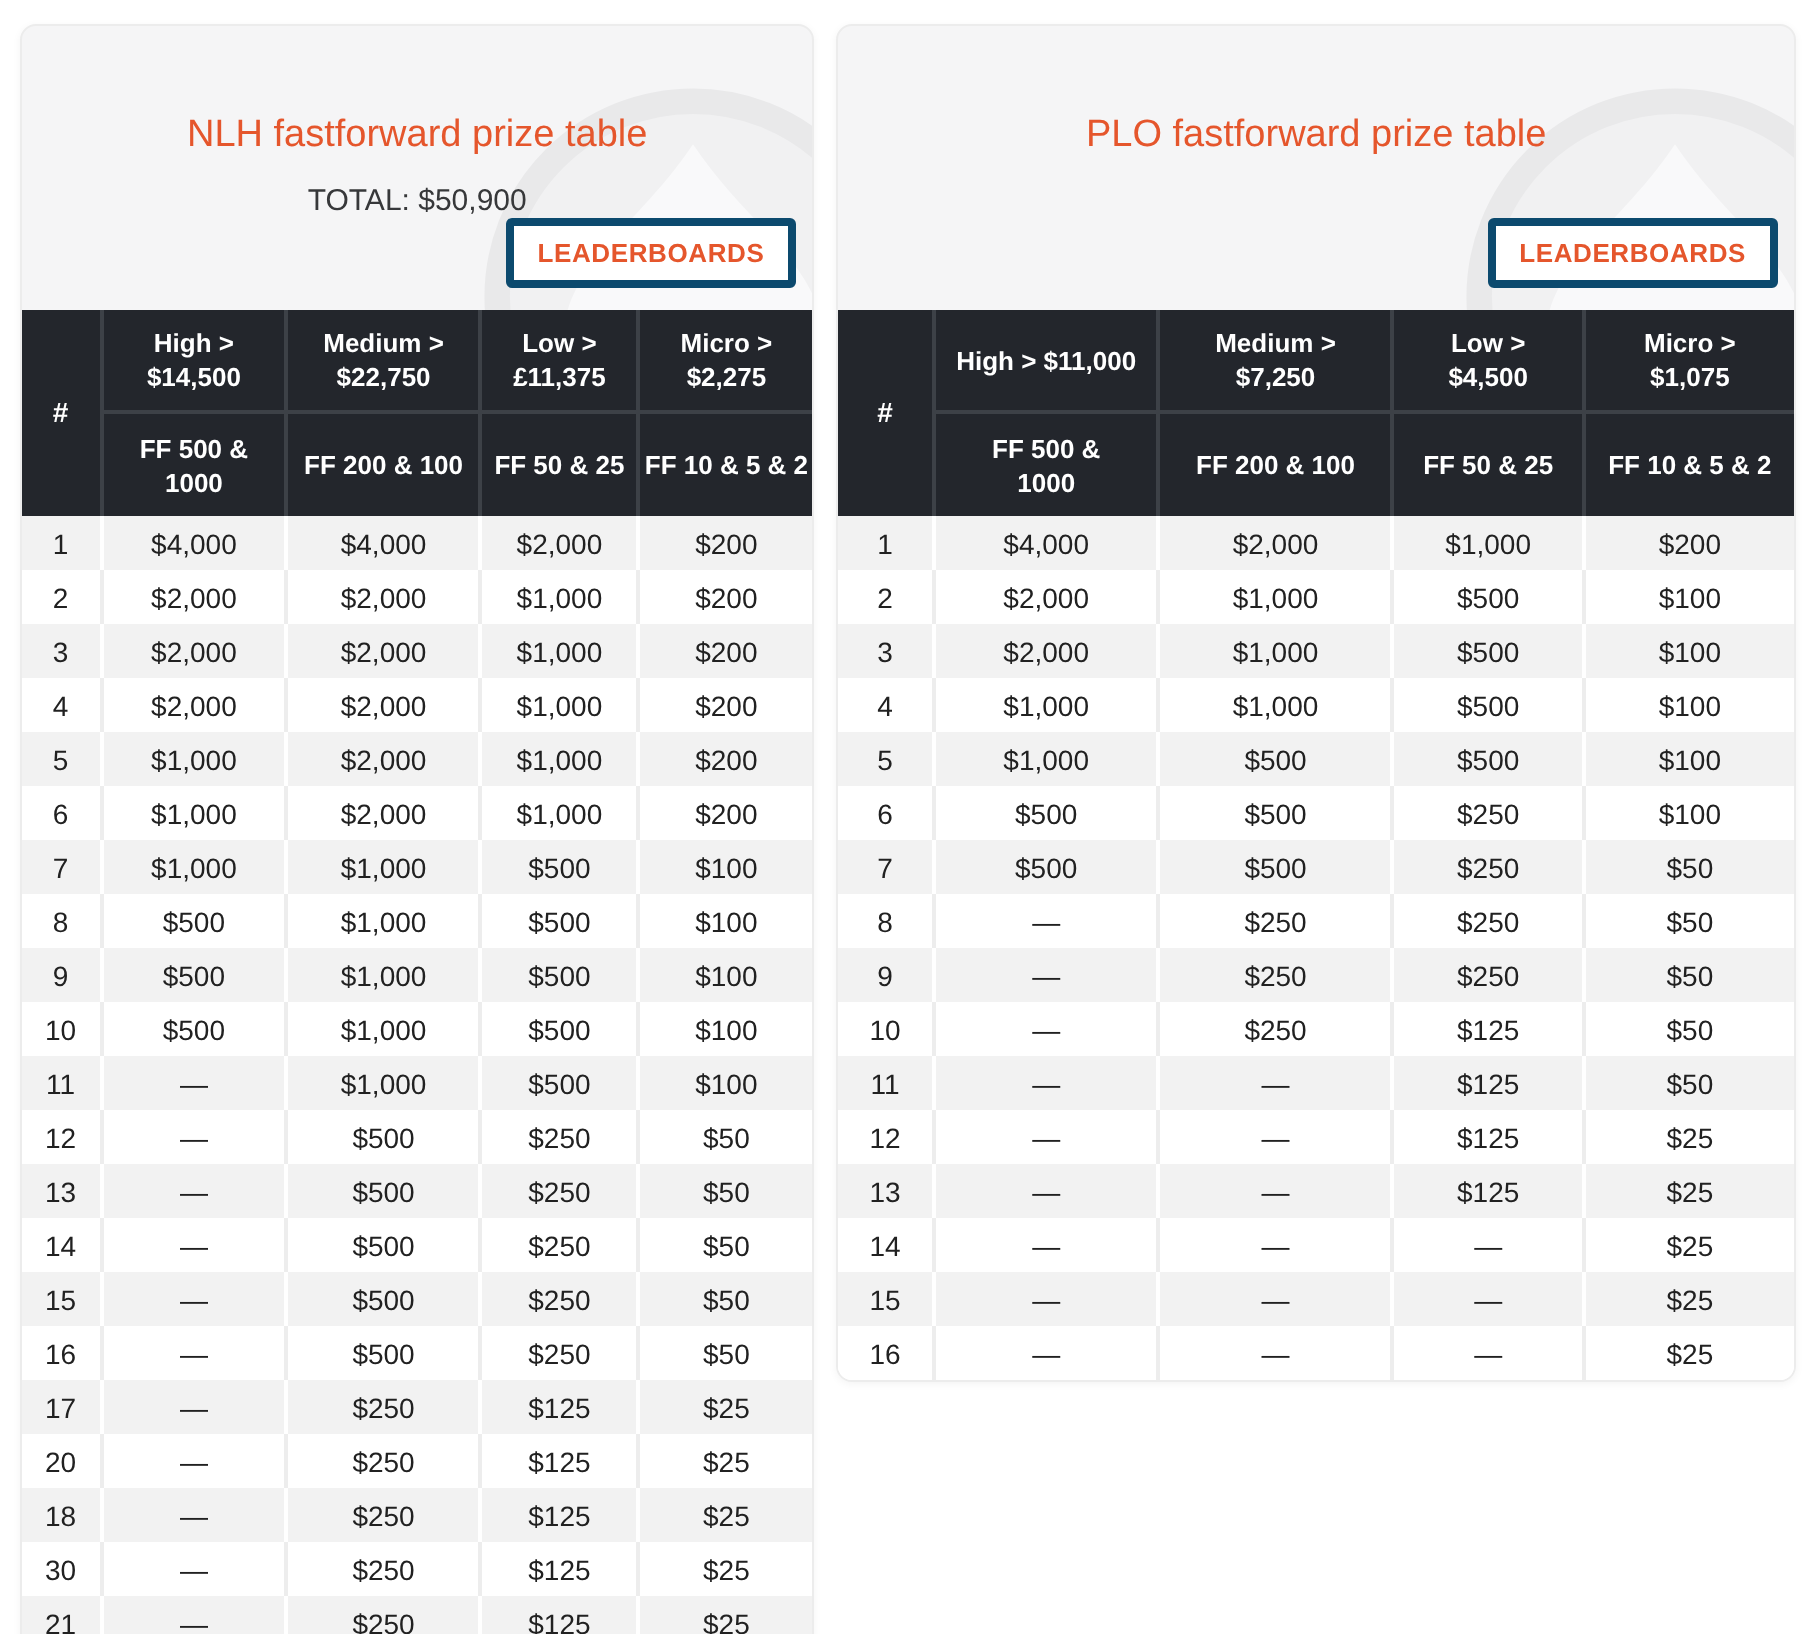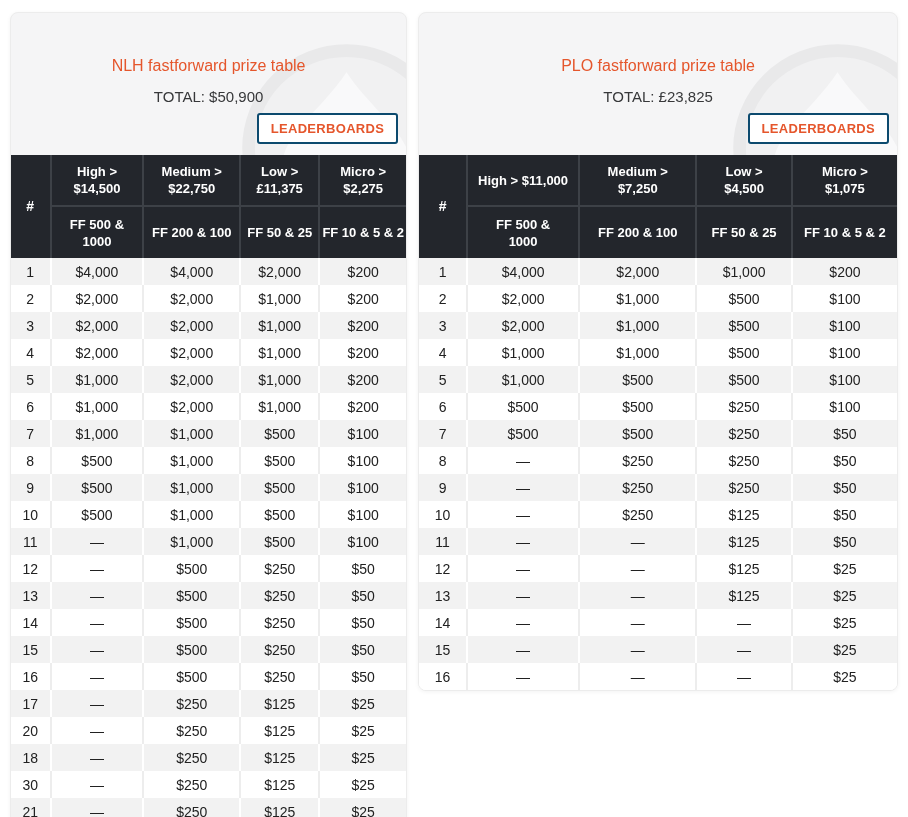--- a/index.html
+++ b/index.html
@@ -39,41 +39,41 @@
     top: 18px;
     width: 235px;
     height: 235px;
     z-index: 0;
     pointer-events: none;
   }
   .panel-title {
     position: relative; z-index: 1;
     margin: 0;
     padding-top: 44px;
-    font-size: 16px;
+    font-size: 19px;
     font-weight: 400;
     color: #e5562c;
   }
   .panel-total {
     position: relative; z-index: 1;
     margin-top: 13px;
     font-size: 15px;
     color: #37383a;
     text-align: center;
   }
   .btn-row {
     position: absolute; z-index: 1;
     right: 8px;
     bottom: 11px;
   }
   .lb-btn {
     display: inline-block;
     padding: 6px 12px;
     background: #ffffff;
-    border: 2px solid #0c4a6e;
+    border: 4px solid #0c4a6e;
     border-radius: 3px;
     color: #e5562c;
     font-family: "Liberation Sans", "DejaVu Sans", sans-serif;
     font-size: 13px;
     font-weight: bold;
     letter-spacing: 0.3px;
     cursor: pointer;
   }
 
   
@@ -335,21 +335,20 @@
         <path fill="#f9f9fa" d="M120 42
           C 148 84, 186 104, 186 141
           C 186 170, 159 183, 134 171
           C 137 188, 146 197, 156 203
           L 84 203
           C 94 197, 103 188, 106 171
           C 81 183, 54 170, 54 141
           C 54 104, 92 84, 120 42 Z"></path>
       </svg>
       <h2 class="panel-title">PLO fastforward prize table</h2>
-      <div class="panel-total">TOTAL: £23,825</div>
       <div class="btn-row">
         <button class="lb-btn">LEADERBOARDS</button>
       </div>
     </div>
     <table class="prize-table">
       <colgroup>
         <col class="c-rank">
           <col class="c-high">
           <col class="c-med">
           <col class="c-low">

